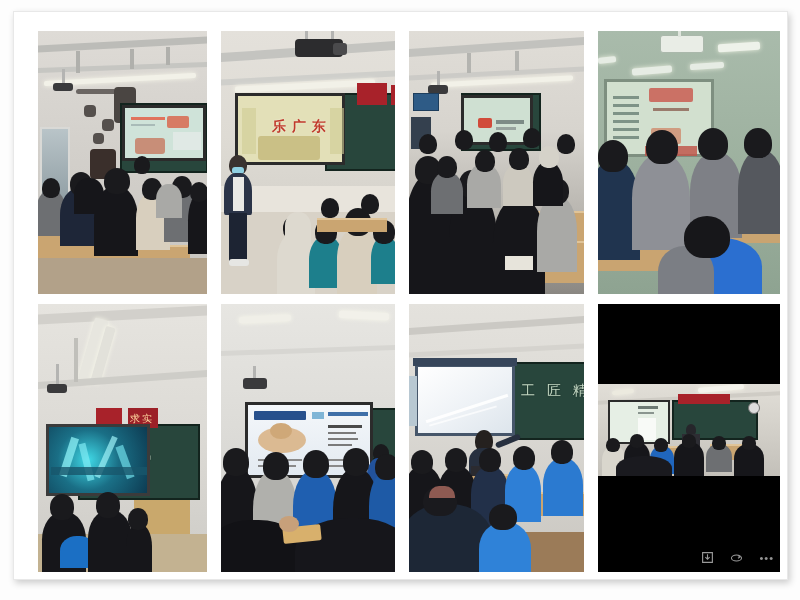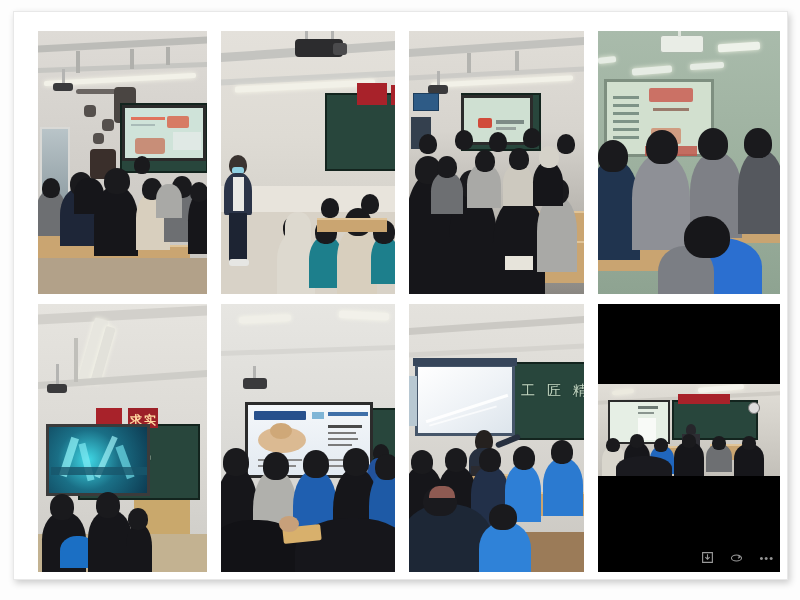--- a/index.html
+++ b/index.html
@@ -107,21 +107,21 @@
   .t8 .ctrl { width:13px; height:13px; opacity:.72; display:flex; align-items:center; justify-content:center; }
   .t8 .ctrl svg { display:block; }
   .t8 .dots { color:#cfcfcf; font-size:11px; line-height:8px; letter-spacing:1px; opacity:.72; }
 
   
   .cn-board-text {
     position:absolute; color:#cfe3cd; font-size:11px; letter-spacing:3px;
     text-shadow:0 0 2px rgba(0,0,0,.5); opacity:.92; white-space:nowrap;
   }
   .cn-banner-text {
-    position:absolute; color:#ffe9a8; font-size:12px; letter-spacing:2px; white-space:nowrap;font-weight:bold;
+    position:absolute; color:#ffe9a8; font-size:10px; letter-spacing:2px; white-space:nowrap;
   }
   .crowd { position:absolute; left:0; right:0; bottom:0; }
   .sil   { position:absolute; background:#16161a; border-radius:46% 46% 0 0; }
   .sil.navy  { background:#1e2638; }
   .sil.blue  { background:#1f63a8; }
   .sil.gray  { background:#6d6f72; }
   .sil.lgray { background:#a9a9a6; }
   .sil.teal  { background:#1d7f8c; }
   .sil.white { background:#ddd9cf; }
   .sil.cream { background:#d8cfbe; }
@@ -197,20 +197,26 @@
           <div class="proj-arm" style="left:84px;top:0;height:10px;"></div>
           <div class="proj-arm" style="left:110px;top:0;height:10px;"></div>
           <div class="projector" style="left:74px;top:8px;width:48px;height:18px;background:#2c2c2e;border-radius:4px;"></div>
           <div class="projector" style="left:112px;top:12px;width:14px;height:12px;background:#4a4a4c;"></div>
           <div class="tube" style="left:14px;top:52px;width:140px;height:6px;transform:skewY(-3deg);"></div>
 
           <div class="board" style="left:104px;top:62px;width:76px;height:78px;"></div>
           <div class="banner" style="left:136px;top:52px;width:30px;height:22px;"></div>
           <div class="banner" style="left:170px;top:54px;width:10px;height:20px;"></div>
 
+          <div class="screen scr">
+            <div class="red-cn">乐 广 东</div>
+            <div style="position:absolute;left:20px;top:40px;width:62px;height:24px;background:#b7a55c;opacity:.55;border-radius:3px;"></div>
+            <div style="position:absolute;left:4px;top:12px;width:14px;height:46px;background:#cfcb93;opacity:.6;"></div>
+            <div style="position:absolute;left:92px;top:12px;width:14px;height:46px;background:#cfcb93;opacity:.6;"></div>
+          </div>
 
           <div class="floor" style="height:82px;background:#d8d2c7;"></div>
           <div style="position:absolute;left:0;right:0;bottom:82px;height:26px;background:#e8e4dc;"></div>
 
           <div>
             <div class="head" style="left:8px;top:124px;width:18px;height:20px;background:#3a3330;"></div>
             <div style="position:absolute;left:11px;top:136px;width:12px;height:7px;background:#8fd0e2;border-radius:3px;"></div>
             <div class="body" style="left:3px;top:142px;width:28px;height:42px;background:#2b3448;"></div>
             <div style="position:absolute;left:12px;top:146px;width:11px;height:34px;background:#e9e9e6;"></div>
             <div style="position:absolute;left:8px;top:182px;width:18px;height:48px;background:#1d2433;"></div>

